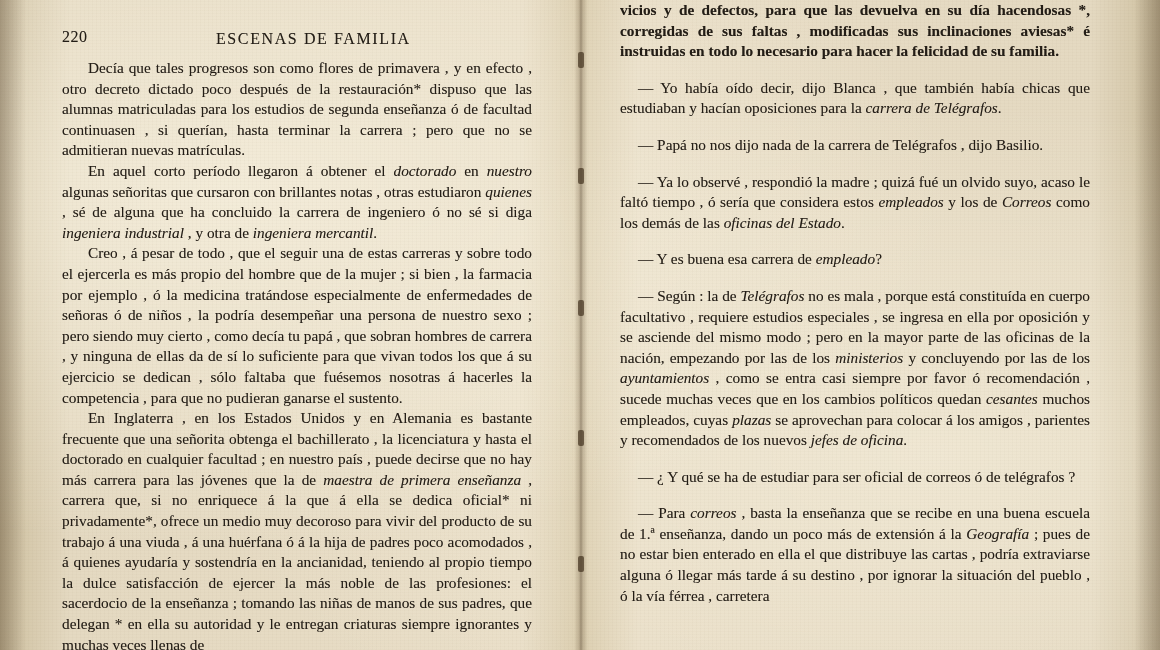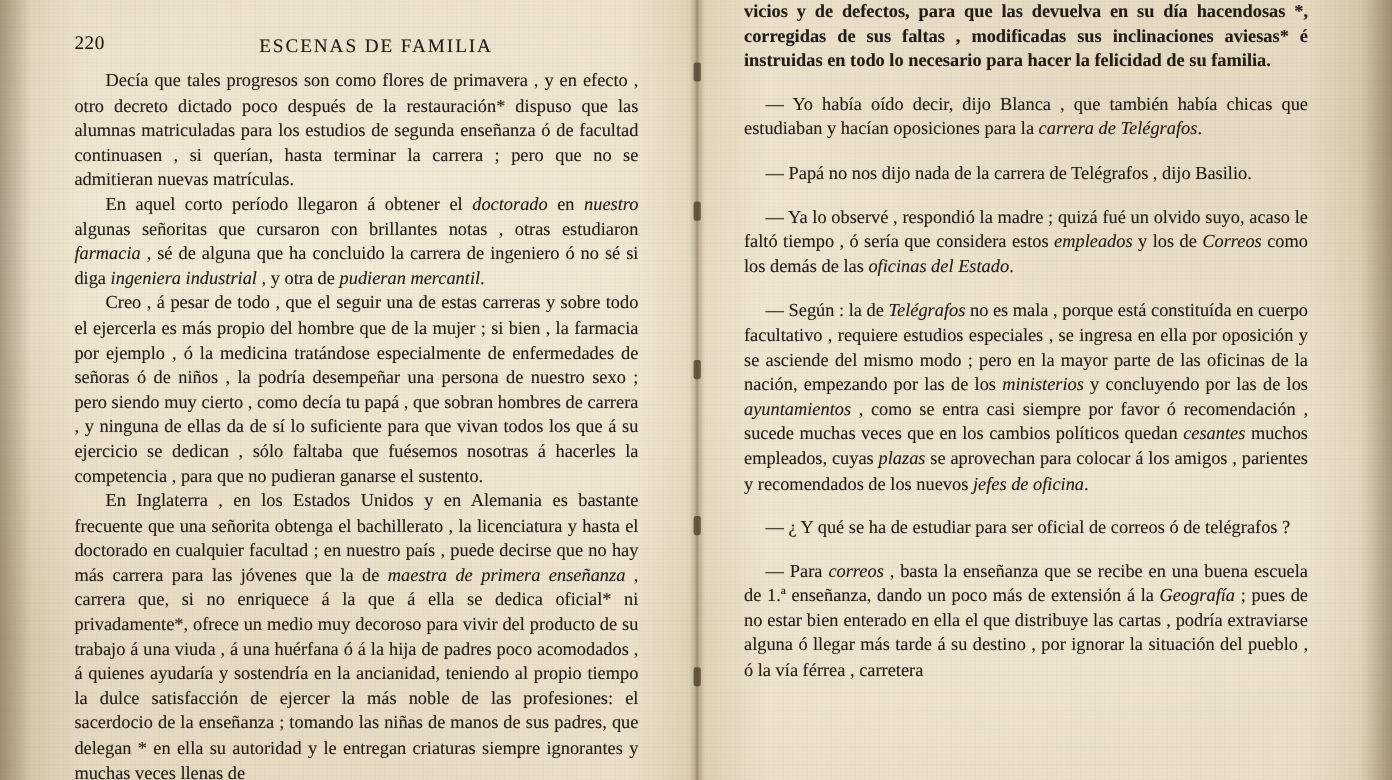--- a/index.html
+++ b/index.html
@@ -128,31 +128,32 @@
   <div class="stitch" style="top:430px"></div>
   <div class="stitch" style="top:556px"></div>
 
   <div class="page-col left">
     <div class="running-head">
       <span class="folio l">220</span>
       <span class="head-title l">ESCENAS DE FAMILIA</span>
     </div>
     <div class="body-text">
       <p>Decía que tales progresos son como flores de primavera , y en efecto , otro decreto dictado poco después de la restauración* dispuso que las alumnas matriculadas para los estudios de segunda enseñanza ó de facultad continuasen , si querían, hasta terminar la carrera ; pero que no se admitieran nuevas matrículas.</p>
-      <p>En aquel corto período llegaron á obtener el <em>doctorado</em> en <em>nuestro</em> algunas señoritas que cursaron con brillantes notas , otras estudiaron <em>farmacia</em> , sé de alguna que ha concluido la carrera de ingeniero ó no sé si diga <em>ingeniera industrial</em> , y otra de <em>pudieran mercantil</em>.</p>
+      <p>En aquel corto período llegaron á obtener el <em>doctorado</em> en <em>nuestro</em> algunas señoritas que cursaron con brillantes notas , otras estudiaron <em>quienes</em> , sé de alguna que ha concluido la carrera de ingeniero ó no sé si diga <em>ingeniera industrial</em> , y otra de <em>ingeniera mercantil</em>.</p>
       <p>Creo , á pesar de todo , que el seguir una de estas carreras y sobre todo el ejercerla es más propio del hombre que de la mujer ; si bien , la farmacia por ejemplo , ó la medicina tratándose especialmente de enfermedades de señoras ó de niños , la podría desempeñar una persona de nuestro sexo ; pero siendo muy cierto , como decía tu papá , que sobran hombres de carrera , y ninguna de ellas da de sí lo suficiente para que vivan todos los que á su ejercicio se dedican , sólo faltaba que fuésemos nosotras á hacerles la competencia , para que no pudieran ganarse el sustento.</p>
       <p>En Inglaterra , en los Estados Unidos y en Alemania es bastante frecuente que una señorita obtenga el bachillerato , la licenciatura y hasta el doctorado en cualquier facultad ; en nuestro país , puede decirse que no hay más carrera para las jóvenes que la de <em>maestra de primera enseñanza</em> , carrera que, si no enriquece á la que á ella se dedica oficial* ni privadamente*, ofrece un medio muy decoroso para vivir del producto de su trabajo á una viuda , á una huérfana ó á la hija de padres poco acomodados , á quienes ayudaría y sostendría en la ancianidad, teniendo al propio tiempo la dulce satisfacción de ejercer la más noble de las profesiones: el sacerdocio de la enseñanza ; tomando las niñas de manos de sus padres, que delegan * en ella su autoridad y le entregan criaturas siempre ignorantes y muchas veces llenas de</p>
     </div>
   </div>
 
   <div class="page-col right">
     <div class="body-text">
       <p class="noind">vicios y de defectos, para que las devuelva en su día hacendosas *, corregidas de sus faltas , modificadas sus inclinaciones aviesas* é instruidas en todo lo necesario para hacer la felicidad de su familia.</p>
       <p class="dialogue">— Yo había oído decir, dijo Blanca , que también había chicas que estudiaban y hacían oposiciones para la <em>carrera de Telégrafos</em>.</p>
       <p class="dialogue">— Papá no nos dijo nada de la carrera de Telégrafos , dijo Basilio.</p>
       <p class="dialogue">— Ya lo observé , respondió la madre ; quizá fué un olvido suyo, acaso le faltó tiempo , ó sería que considera estos <em>empleados</em> y los de <em>Correos</em> como los demás de las <em>oficinas del Estado</em>.</p>
+      <p class="dialogue">— Y es buena esa carrera de <em>empleado</em>?</p>
       <p class="dialogue">— Según : la de <em>Telégrafos</em> no es mala , porque está constituída en cuerpo facultativo , requiere estudios especiales , se ingresa en ella por oposición y se asciende del mismo modo ; pero en la mayor parte de las oficinas de la nación, empezando por las de los <em>ministerios</em> y concluyendo por las de los <em>ayuntamientos</em> , como se entra casi siempre por favor ó recomendación , sucede muchas veces que en los cambios políticos quedan <em>cesantes</em> muchos empleados, cuyas <em>plazas</em> se aprovechan para colocar á los amigos , parientes y recomendados de los nuevos <em>jefes de oficina</em>.</p>
       <p class="dialogue">— ¿ Y qué se ha de estudiar para ser oficial de correos ó de telégrafos ?</p>
       <p class="dialogue">— Para <em>correos</em> , basta la enseñanza que se recibe en una buena escuela de 1.ª enseñanza, dando un poco más de extensión á la <em>Geografía</em> ; pues de no estar bien enterado en ella el que distribuye las cartas , podría extraviarse alguna ó llegar más tarde á su destino , por ignorar la situación del pueblo , ó la vía férrea , carretera</p>
     </div>
   </div>
 
 </div>
 
 </body></html>

